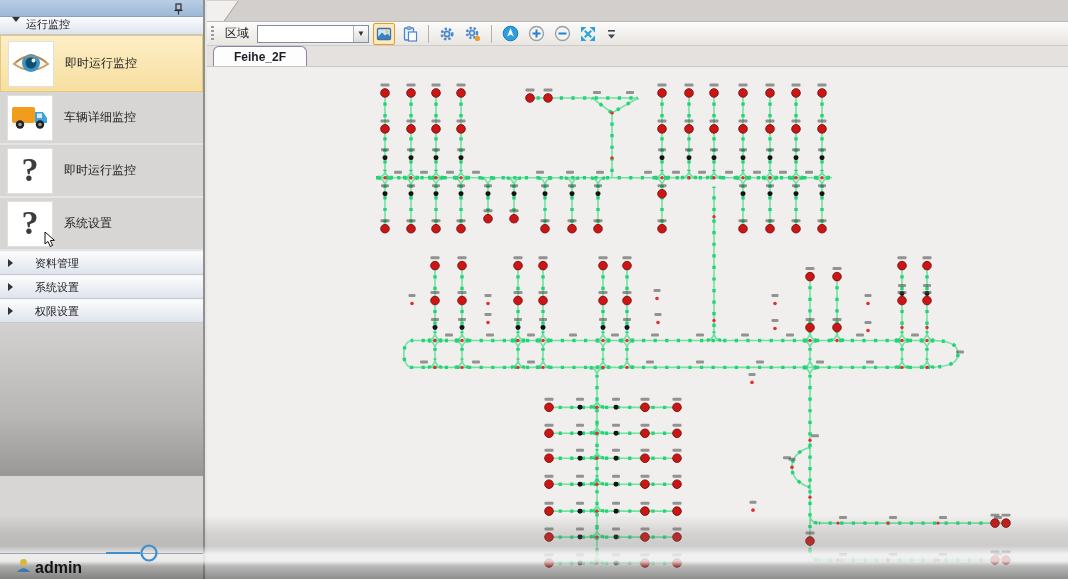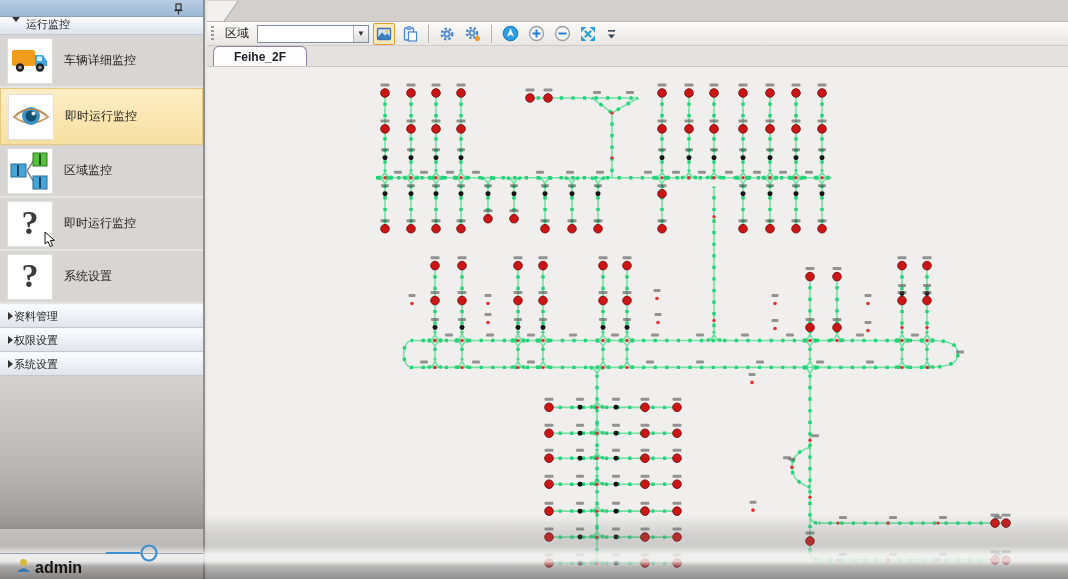--- a/index.html
+++ b/index.html
@@ -20,21 +20,21 @@
   .tri-down { border-left:4px solid transparent; border-right:4px solid transparent; border-top:5px solid #333; }
   .tri-right { border-top:4px solid transparent; border-bottom:4px solid transparent; border-left:5px solid #333; }
   .sb-item { height:53px; display:flex; align-items:center; gap:12px; padding-left:8px;
     background:#d8d6d5; border-bottom:2px solid #e6e4e3; cursor:pointer; }
   .sb-item.active { background:linear-gradient(#fdeec6,#f7dfa0); border:1px solid #e3c87e; height:57px; }
   .icon-tile { width:44px; height:44px; background:#fff; box-shadow:0 0 0 1px #e2e0de; 
     display:flex; align-items:center; justify-content:center; flex:none; }
   .sb-label { font-size:12px; color:#1e1e1e; }
   .sb-group-hdr2 { height:24px; background:linear-gradient(#fbfcfd,#dfe3ec);
     border-top:1px solid #f4f6f9; border-bottom:1px solid #c4c8d0;
-    display:flex; align-items:center; font-size:11px; color:#1c1c1c; padding-left:8px; gap:1px; cursor:pointer;}
+    display:flex; align-items:center; font-size:11px; color:#1c1c1c; padding-left:8px; gap:22px; cursor:pointer;}
   .sb-fill { height:153px; background:linear-gradient(#d4d2d1,#b9b7b6 60%,#9a9897); }
   .sb-bottom { position:absolute; left:0; bottom:0; width:100%; height:26px; }
   .sb-divider { position:absolute; left:0; top:0; width:100%; border-top:1px solid #9aa4b0; }
   .pointer-circle { position:absolute; left:106px; top:-9px; }
   .admin-row { position:absolute; left:16px; top:5px; display:flex; align-items:center; gap:4px; }
   .admin-name { font-size:16px; font-weight:bold; color:#141414; }
 
   
   .main { position:absolute; left:207px; top:0; right:0; bottom:0; background:#f0efee; }
   .main-top { height:22px; background:#d2cfcc; position:relative; overflow:hidden;
@@ -88,62 +88,48 @@
           <line x1="6.5" y1="7.5" x2="6.5" y2="11.5" stroke="#2a2a2a" stroke-width="1.2"></line>
         </svg>
       </div>
     </div>
 
     <div class="sb-group-hdr">
       <span class="tri tri-down"></span>
       <span>运行监控</span>
     </div>
 
+    <div class="sb-item active">
+      <span class="icon-tile">
+        <svg width="40" height="40" viewBox="0 0 40 40">
+          <path d="M3,20 Q20,4 37,20 Q20,32 3,20 Z" fill="#faf6ee" stroke="#c9a06a" stroke-width="2"></path>
+          <circle cx="20" cy="19" r="9" fill="#3e93c6"></circle>
+          <circle cx="20" cy="19" r="5.5" fill="#14506e"></circle>
+          <circle cx="22.5" cy="16.5" r="2" fill="#e8f4fb"></circle>
+          <path d="M5,18 Q20,6 35,18" fill="none" stroke="#b08850" stroke-width="1.5"></path>
+        </svg>
+      </span>
+      <span class="sb-label">即时运行监控</span>
+    </div>
+
     <div class="sb-item">
       <span class="icon-tile">
         <svg width="40" height="40" viewBox="0 0 40 40">
           <rect x="2" y="9" width="23" height="16" rx="2" fill="#f09d1c"></rect>
           <path d="M25,14 h8 l4,6 v5 h-12 z" fill="#3fa4dc"></path>
           <rect x="27" y="15.5" width="5" height="4.5" fill="#d6ecf8"></rect>
           <circle cx="10" cy="26.5" r="4.2" fill="#222"></circle>
             <circle cx="10" cy="26.5" r="1.8" fill="#999"></circle>
           <circle cx="30" cy="26.5" r="4.2" fill="#222"></circle>
             <circle cx="30" cy="26.5" r="1.8" fill="#999"></circle>
         </svg>
       </span>
       <span class="sb-label">车辆详细监控</span>
     </div>
 
-    <div class="sb-item active">
-      <span class="icon-tile">
-        <svg width="40" height="40" viewBox="0 0 40 40">
-          <path d="M3,20 Q20,4 37,20 Q20,32 3,20 Z" fill="#faf6ee" stroke="#c9a06a" stroke-width="2"></path>
-          <circle cx="20" cy="19" r="9" fill="#3e93c6"></circle>
-          <circle cx="20" cy="19" r="5.5" fill="#14506e"></circle>
-          <circle cx="22.5" cy="16.5" r="2" fill="#e8f4fb"></circle>
-          <path d="M5,18 Q20,6 35,18" fill="none" stroke="#b08850" stroke-width="1.5"></path>
-        </svg>
-      </span>
-      <span class="sb-label">即时运行监控</span>
-    </div>
-
-    <div class="sb-item">
-      <span class="icon-tile">
-        <svg width="40" height="40" viewBox="0 0 40 40">
-          <path d="M17,20 L24,9 M17,20 L24,31" stroke="#8a8a8a" stroke-width="1.5" fill="none"></path>
-          <rect x="1" y="13" width="15" height="13" fill="#45a5d8" stroke="#2a6e96" stroke-width="1"></rect>
-          <line x1="8" y1="14" x2="8" y2="25" stroke="#14465e" stroke-width="2"></line>
-          <rect x="23" y="2" width="14" height="13" fill="#55c23d" stroke="#2f7a1e" stroke-width="1"></rect>
-          <line x1="30" y1="3" x2="30" y2="14" stroke="#1c5410" stroke-width="2"></line>
-          <rect x="23" y="25" width="14" height="13" fill="#45a5d8" stroke="#2a6e96" stroke-width="1"></rect>
-          <line x1="30" y1="26" x2="30" y2="37" stroke="#14465e" stroke-width="2"></line>
-        </svg>
-      </span>
-      <span class="sb-label">区域监控</span>
-    </div>
 
     <div class="sb-item">
       <span class="icon-tile">
         <svg width="40" height="40" viewBox="0 0 40 40">
           <text x="20" y="30" font-size="34" font-weight="bold" fill="#3c3c3c" text-anchor="middle" font-family="Liberation Serif, serif">?</text>
         </svg>
       </span>
       <span class="sb-label">即时运行监控</span>
     </div>
 
@@ -155,25 +141,25 @@
       </span>
       <span class="sb-label">系统设置</span>
     </div>
 
     <div class="sb-group-hdr2">
       <span class="tri tri-right"></span>
       <span>资料管理</span>
     </div>
     <div class="sb-group-hdr2">
       <span class="tri tri-right"></span>
-      <span>权限设置</span>
+      <span>系统设置</span>
     </div>
     <div class="sb-group-hdr2">
       <span class="tri tri-right"></span>
-      <span>系统设置</span>
+      <span>权限设置</span>
     </div>
 
     <div class="sb-fill"></div>
 
     <div class="sb-bottom">
       <div class="sb-divider"></div>
       <div class="pointer-circle">
         <svg width="54" height="18" viewBox="0 0 54 18">
           <line x1="0" y1="9" x2="34" y2="9" stroke="#3e8fcf" stroke-width="2"></line>
           <circle cx="43" cy="9" r="7.5" fill="none" stroke="#3e8fcf" stroke-width="2.2"></circle>

